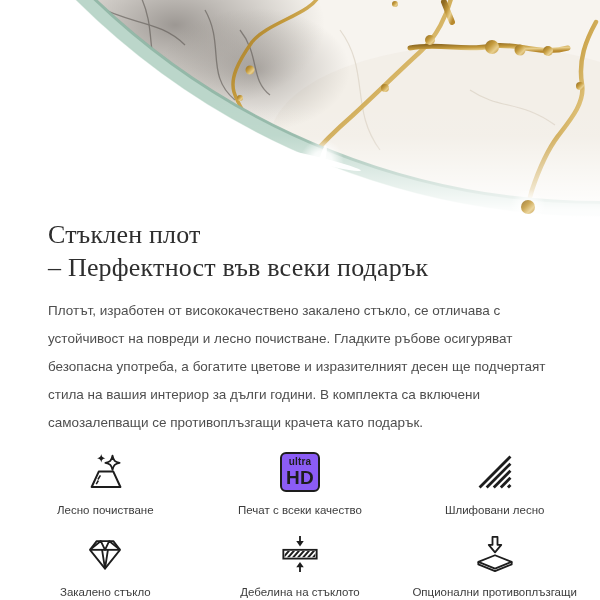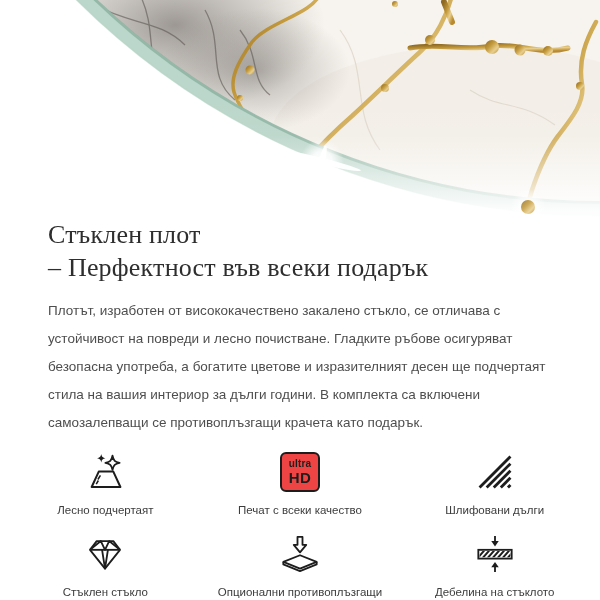--- a/index.html
+++ b/index.html
@@ -52,24 +52,24 @@
     margin-top:9px;
     font-size:11.5px;
     line-height:17px;
     color:#3c3c3c;
   }
   .label span{display:block;}
   .uhd{
     width:40px;height:40px;box-sizing:border-box;
     border:2.5px solid #1d1d1d;border-radius:6px;
     display:flex;flex-direction:column;align-items:center;justify-content:center;
-    color:#1d1d1d;line-height:1;background:#ef4444;
+    color:#1d1d1d;line-height:1;background:#8b5cf6;
   }
   .uhd .t{font-size:10px;font-weight:600;letter-spacing:.2px;}
-  .uhd .b{font-size:15px;font-weight:700;letter-spacing:.3px;margin-top:1px;}
+  .uhd .b{font-size:19px;font-weight:700;letter-spacing:.3px;margin-top:1px;}
 </style>
 </head>
 <body>
 
 <div class="page">
 
   <div class="hero">
     <svg width="600" height="230" viewBox="0 0 600 230">
       <defs>
         <radialGradient id="gSmoke">
@@ -177,21 +177,21 @@
       <div class="icon-box">
         <svg width="40" height="40" viewBox="0 0 48 48" fill="none" stroke="#1d1d1d" stroke-width="2.4" stroke-linejoin="round">
           <path d="M8,42 L16.5,23.5 L34,23.5 L42.5,42 Z"></path>
           <path d="M15.5,33 L18.5,28" stroke-width="1.8"></path>
           <path d="M13.5,38.5 L16,34.2" stroke-width="1.8"></path>
           <path d="M33,4.5 C34.2,10.5 36,12 41.5,13 C36,14 34.2,15.5 33,21.5 C31.8,15.5 30,14 24.5,13 C30,12 31.8,10.5 33,4.5 Z" fill="#ffffff" stroke-width="2.2"></path>
           <path d="M19.5,2.5 C20.2,6 21.3,6.8 24.5,7.5 C21.3,8.2 20.2,9 19.5,12.5 C18.8,9 17.7,8.2 14.5,7.5 C17.7,6.8 18.8,6 19.5,2.5 Z" fill="#1d1d1d" stroke="none"></path>
         </svg>
       </div>
       <div class="label">
-        <span>Лесно подчертаят</span>
+        <span>Лесно почистване</span>
       </div>
     </div>
 
     <div class="cell">
       <div class="icon-box">
         <div class="uhd">
           <span class="t">ultra</span>
           <span class="b">HD</span>
         </div>
       </div>
@@ -204,49 +204,35 @@
       <div class="icon-box">
         <svg width="40" height="40" viewBox="0 0 48 48" stroke="#1d1d1d" stroke-width="3.4">
           <line x1="5.5" y1="42.5" x2="42.5" y2="5.5"></line>
           <line x1="14" y1="42.5" x2="42.5" y2="14"></line>
           <line x1="22.5" y1="42.5" x2="42.5" y2="22.5"></line>
           <line x1="31" y1="42.5" x2="42.5" y2="31"></line>
           <line x1="39.5" y1="42.5" x2="42.5" y2="39.5"></line>
         </svg>
       </div>
       <div class="label">
-        <span>Шлифовани дълги</span>
+        <span>Шлифовани лесно</span>
       </div>
     </div>
 
     <div class="cell">
       <div class="icon-box">
         <svg width="40" height="40" viewBox="0 0 48 48" fill="none" stroke="#1d1d1d" stroke-width="2.2" stroke-linejoin="round">
           <path d="M14,8.5 L34,8.5 L42,19 L24,41.5 L6,19 Z"></path>
           <path d="M6,19 L42,19"></path>
           <path d="M6,19 L19,8.5 L24,19 L29,8.5 L42,19"></path>
           <path d="M20.5,19 L24,41.5 L27.5,19"></path>
         </svg>
       </div>
       <div class="label">
-        <span>Стъклен стъкло</span>
-      </div>
-    </div>
-
-    <div class="cell">
-      <div class="icon-box">
-        <svg width="40" height="40" viewBox="0 0 48 48" fill="none" stroke="#1d1d1d" stroke-width="2.2" stroke-linejoin="round">
-          <path d="M21,3.5 L27,3.5 L27,13 L31.5,13 L24,22 L16.5,13 L21,13 Z"></path>
-          <path d="M24,25.5 L44,33.5 L24,41.5 L4,33.5 Z"></path>
-          <path d="M4,33.5 L4,36.5 L24,44.5 L44,36.5 L44,33.5"></path>
-        </svg>
-      </div>
-      <div class="label">
-        <span>Опционални противоплъзгащи</span>
-
+        <span>Закалено стъкло</span>
       </div>
     </div>
 
     <div class="cell">
       <div class="icon-box">
         <svg width="40" height="40" viewBox="0 0 48 48" fill="none" stroke="#1d1d1d" stroke-width="2.2">
           <defs>
               <clipPath id="barClip">
                 <rect x="5.5" y="20.5" width="37" height="7.5"></rect>
               </clipPath>
@@ -266,14 +252,28 @@
           <line x1="24" y1="45.5" x2="24" y2="39"></line>
           <path d="M19.5,40 L28.5,40 L24,33.5 Z" fill="#1d1d1d" stroke="none"></path>
         </svg>
       </div>
       <div class="label">
         <span>Дебелина на стъклото</span>
 
       </div>
     </div>
 
+    <div class="cell">
+      <div class="icon-box">
+        <svg width="40" height="40" viewBox="0 0 48 48" fill="none" stroke="#1d1d1d" stroke-width="2.2" stroke-linejoin="round">
+          <path d="M21,3.5 L27,3.5 L27,13 L31.5,13 L24,22 L16.5,13 L21,13 Z"></path>
+          <path d="M24,25.5 L44,33.5 L24,41.5 L4,33.5 Z"></path>
+          <path d="M4,33.5 L4,36.5 L24,44.5 L44,36.5 L44,33.5"></path>
+        </svg>
+      </div>
+      <div class="label">
+        <span>Опционални противоплъзгащи</span>
+
+      </div>
+    </div>
+
   </div>
 </div>
 
 </body></html>

